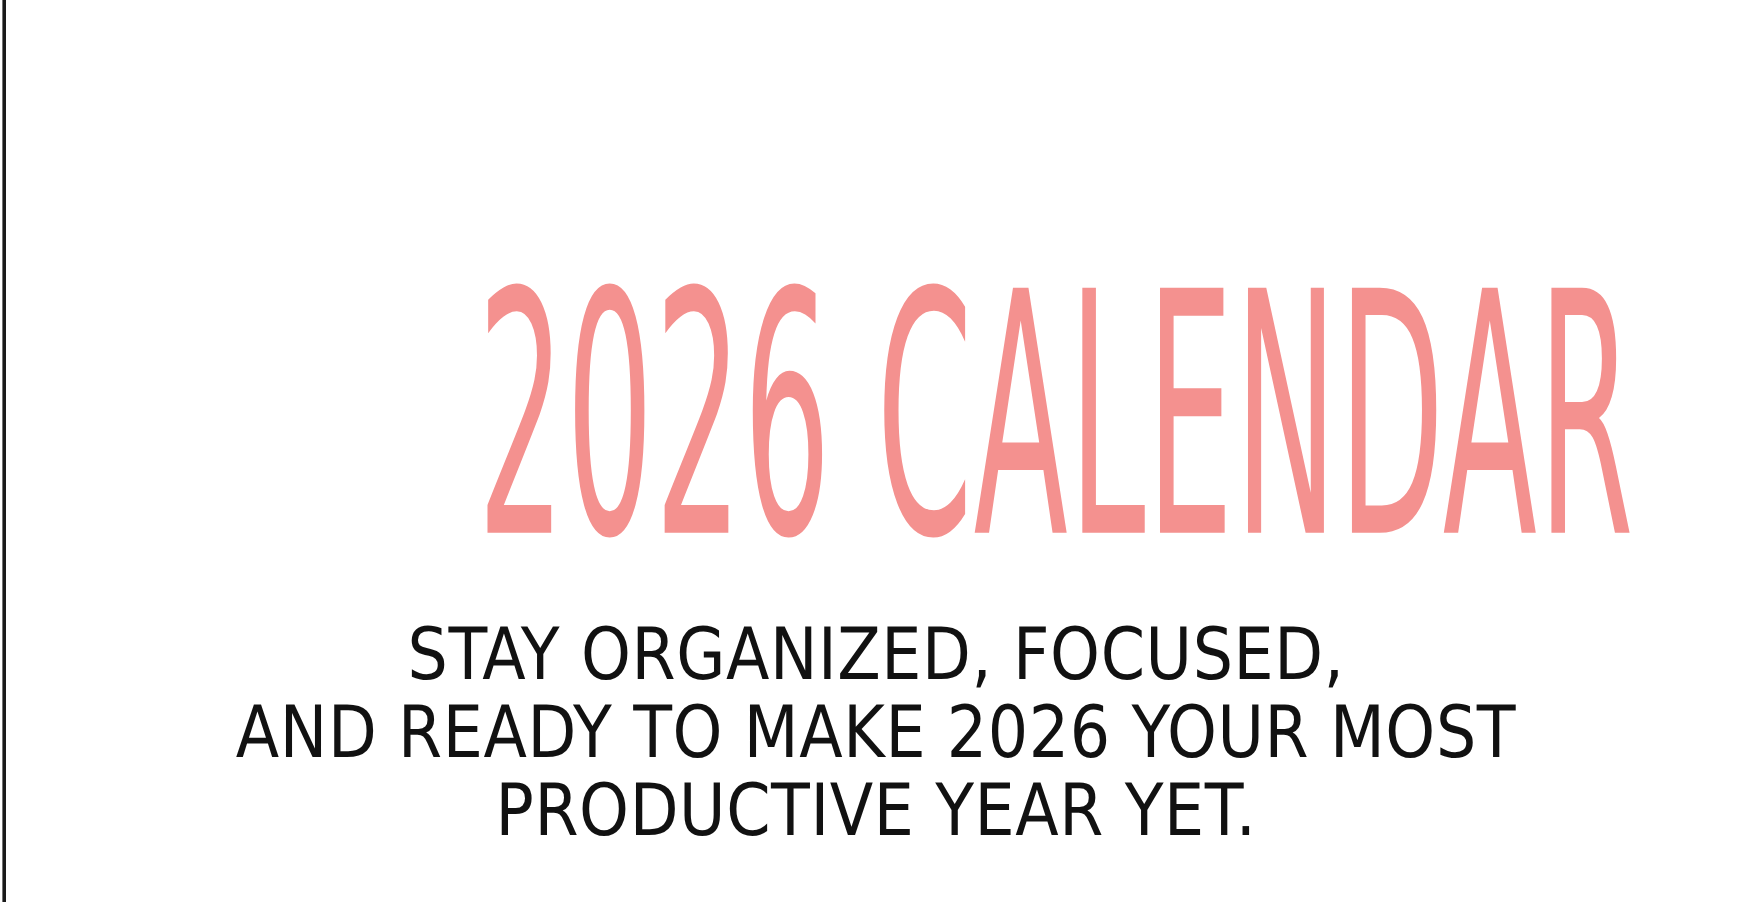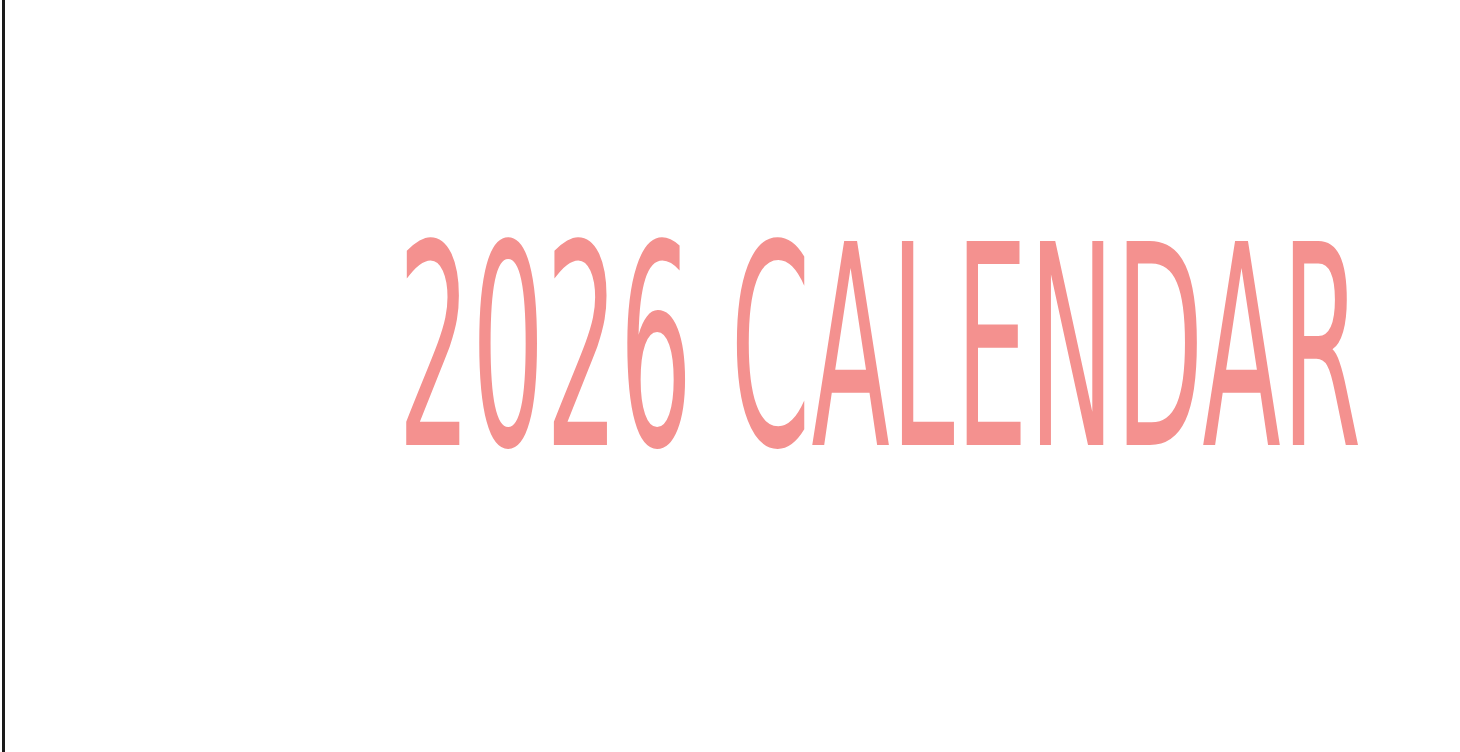--- a/index.html
+++ b/index.html
@@ -95,15 +95,20 @@
 <body>
 
 <div class="slide">
 
   <div class="edge-rule-left"></div>
 
   <div class="content">
 
     <h1 class="title">2026 CALENDAR</h1>
 
+    <div class="subtitle">
+      <span class="sub-line">STAY ORGANIZED, FOCUSED,</span>
+      <span class="sub-line">AND READY TO MAKE 2026 YOUR MOST</span>
+      <span class="sub-line">PRODUCTIVE YEAR YET.</span>
+    </div>
 
   </div>
 </div>
 
 </body></html>

